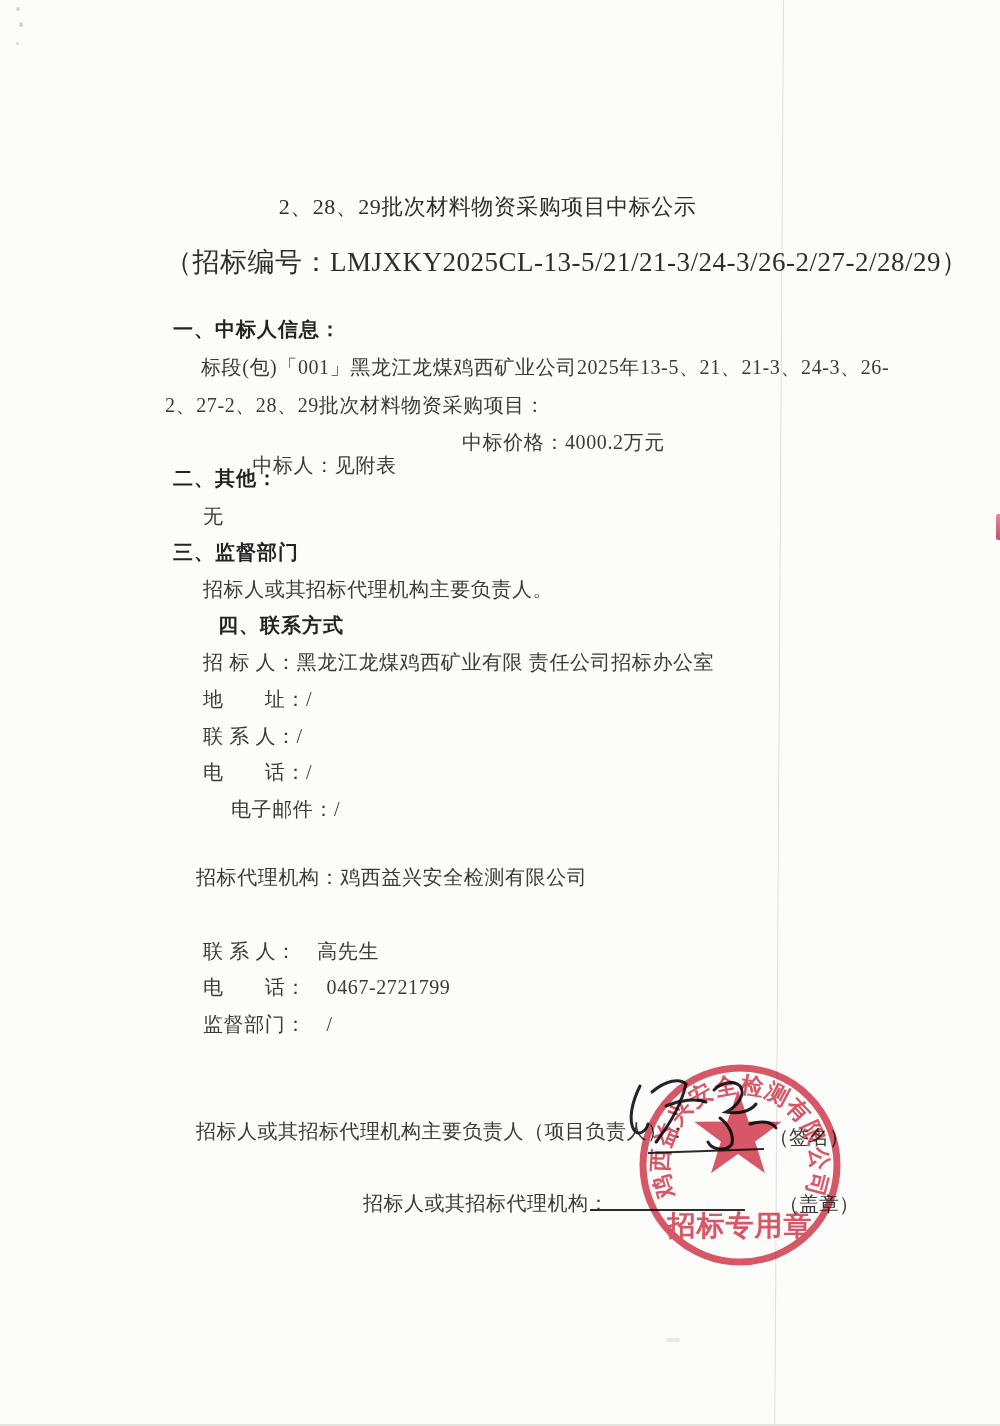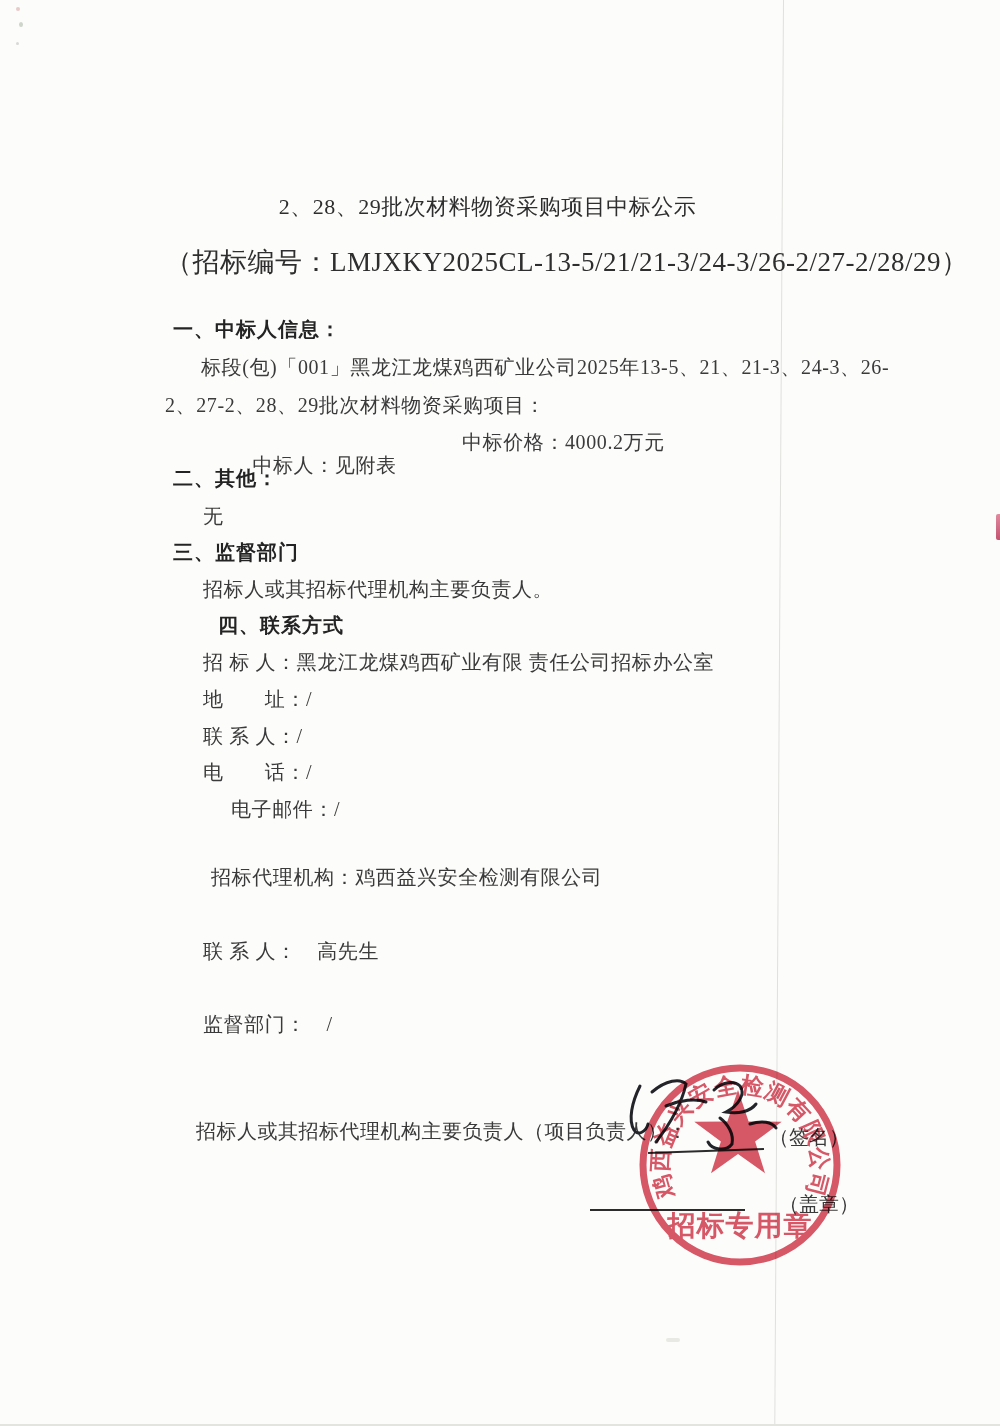--- a/index.html
+++ b/index.html
@@ -43,21 +43,21 @@
   .hd2{left:173px;top:465px;}
   .none{left:203px;top:503px;}
   .hd3{left:173px;top:539px;}
   .sup{left:203px;top:576px;}
   .hd4{left:173px;top:612px;margin-left:45px;}
   .c1a{left:203px;top:649px;}
   .c1b{left:203px;top:686px;}
   .c1c{left:203px;top:723px;}
   .c1d{left:203px;top:759px;}
   .c1e{left:203px;top:796px;margin-left:28px;}
-  .c2a{left:211px;top:864px;}
+  .c2a{left:196px;top:864px;}
   .c2b{left:203px;top:901px;}
   .c2c{left:203px;top:938px;}
   .c2d{left:203px;top:974px;}
   .c2e{left:203px;top:1011px;}
 
   
   .sig-label{left:196px;top:1118px;font-size:20px;letter-spacing:.5px;}
   .sig-note{left:769px;top:1124px;font-size:20px;}
   .sig-underline{position:absolute;left:648px;top:1150px;width:116px;height:2px;
     background:#2b2b2b;transform:rotate(-2deg);}
@@ -104,26 +104,28 @@
 
   <div class="abs h hd4">四、联系方式</div>
   <div class="abs b c1a">招 标 人：黑龙江龙煤鸡西矿业有限 责任公司招标办公室</div>
   <div class="abs b c1b">地　　址：/</div>
   <div class="abs b c1c">联 系 人：/</div>
   <div class="abs b c1d">电　　话：/</div>
   <div class="abs b c1e">电子邮件：/</div>
 
   <div class="abs b c2a">招标代理机构：鸡西益兴安全检测有限公司</div>
   <div class="abs b c2c">联 系 人：　高先生</div>
+  <div class="abs b c2d">电　　话：　0467-2721799</div>
   <div class="abs b c2e">监督部门：　/</div>
 
   <div class="abs sig-label">招标人或其招标代理机构主要负责人（项目负责人）：</div>
   <div class="sig-underline"></div>
   <div class="abs sig-note">（签名）</div>
 
+  <div class="abs seal-label">招标人或其招标代理机构：</div>
   <div class="seal-underline"></div>
   <div class="abs seal-note">（盖章）</div>
 
   <svg class="signature-svg" width="160" height="90" viewBox="0 0 160 90">
     <g fill="none" stroke="#23232a" stroke-width="3" stroke-linecap="round">
       <path d="M18,14 C10,30 6,48 12,58 C16,64 24,60 26,52"></path>
       <path d="M30,20 C44,8 58,6 64,12 C60,30 48,52 34,70"></path>
       <path d="M44,34 C58,28 74,26 84,30"></path>
       <path d="M92,18 C100,10 112,8 118,14 C124,22 116,34 104,40 C116,42 128,40 134,32"></path>
       <path d="M98,46 C106,52 112,62 110,72 C104,80 90,78 86,70"></path>

